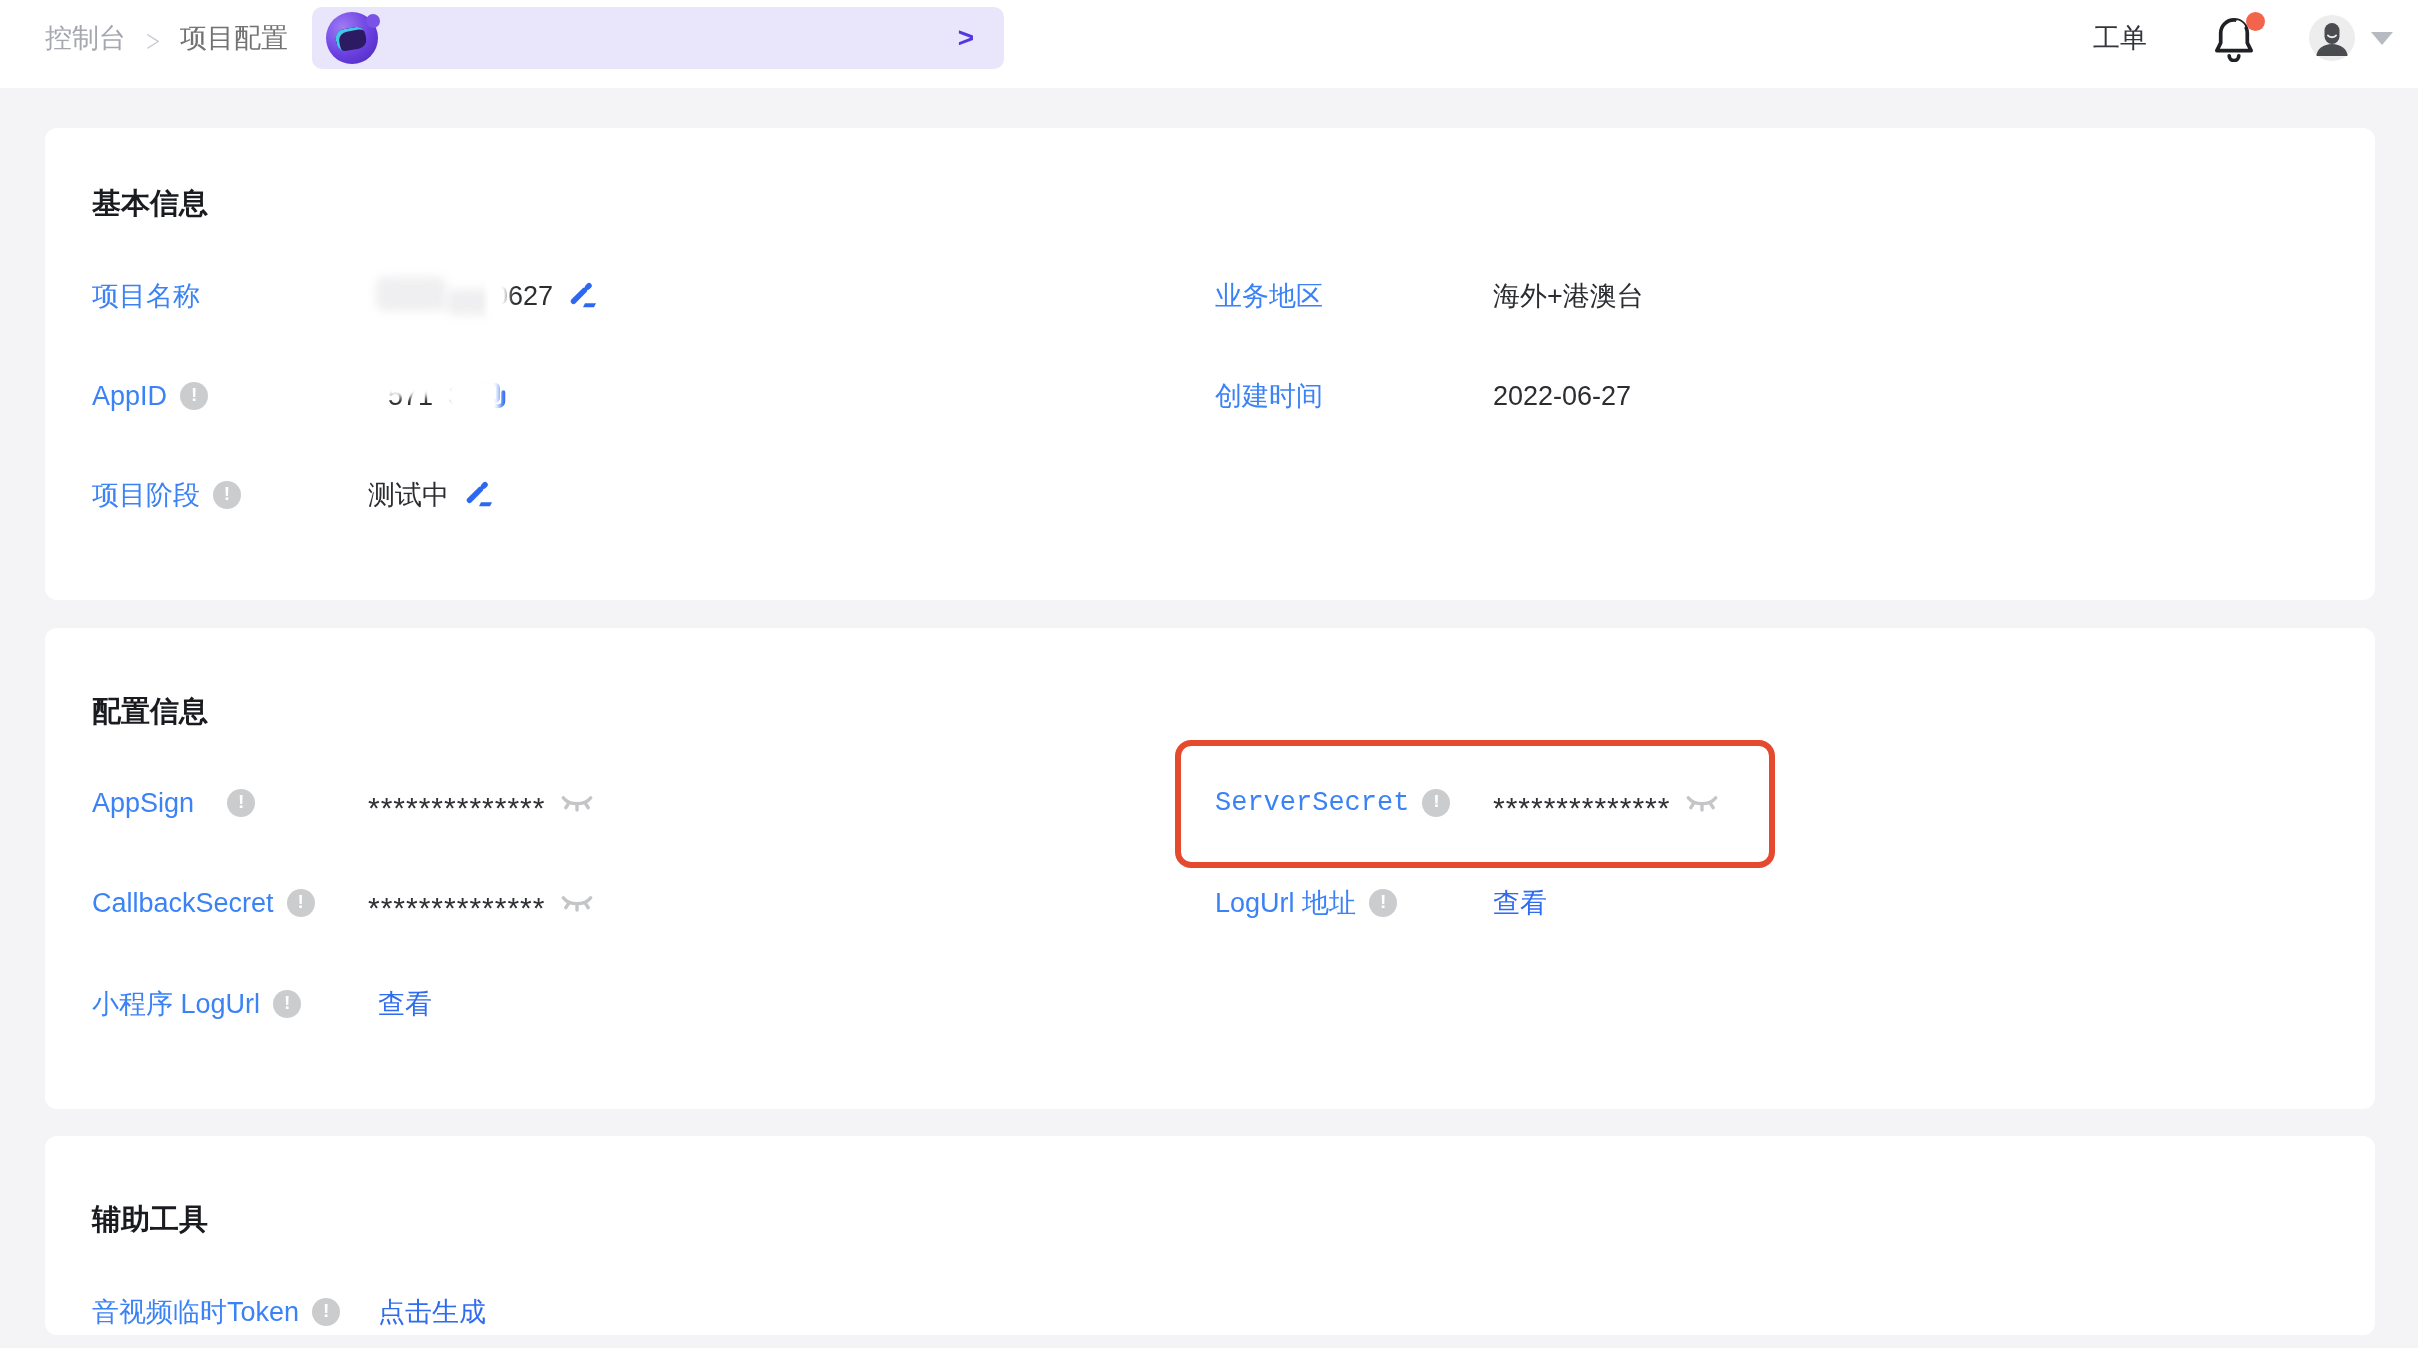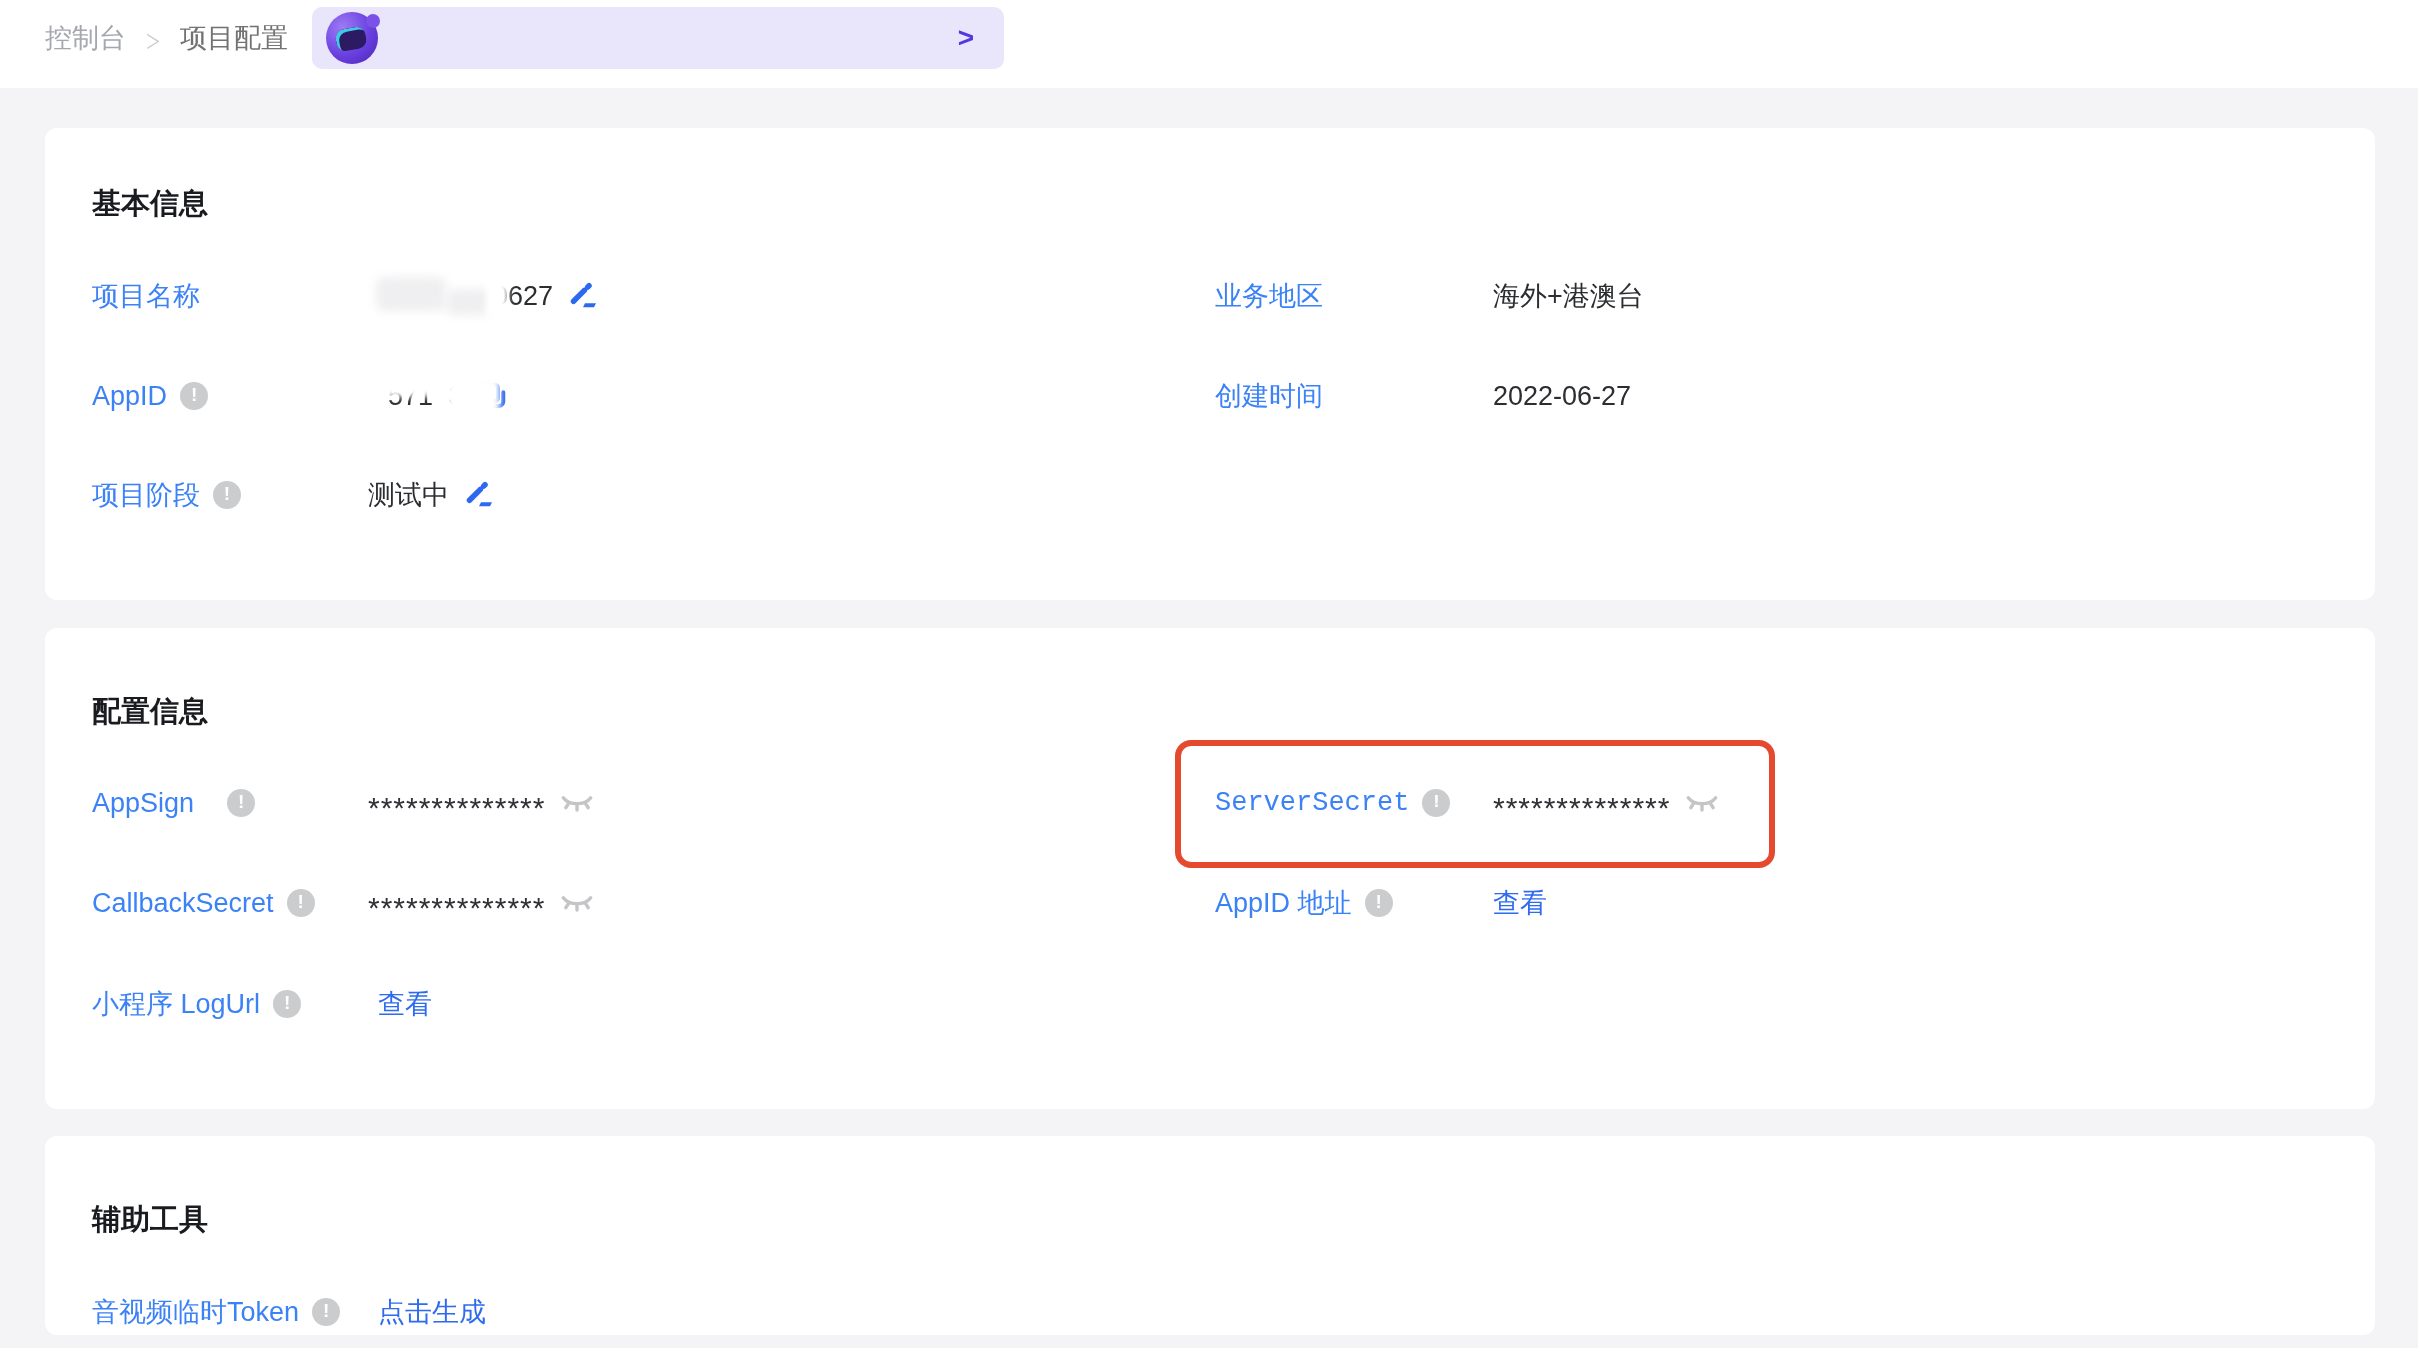--- a/index.html
+++ b/index.html
@@ -71,20 +71,40 @@
     <span class="crumb-root">控制台</span>
     <span class="crumb-sep">&gt;</span>
     <span class="crumb-current">项目配置</span>
   </nav>
 
   <div class="banner">
     <span class="mascot"></span>
     <span class="banner-arrow">&gt;</span>
   </div>
 
+  <div class="tb-right">
+    <span class="ticket">工单</span>
+    <span class="bell-wrap">
+      <svg width="46" height="48" viewBox="0 0 24 26" fill="none">
+        <path d="M12 3.2a7.2 7.2 0 0 1 7.2 7.2v5.2l2.1 4.2H2.7l2.1-4.2v-5.2A7.2 7.2 0 0 1 12 3.2z" stroke="#1F2125" stroke-width="2" stroke-linejoin="round"></path>
+        <path d="M9.4 22.6a2.6 2.6 0 0 0 5.2 0" stroke="#1F2125" stroke-width="2" stroke-linecap="round"></path>
+        <path d="M13.8 4.2a5.4 5.4 0 0 1 3.4 2.6" stroke="#FFFFFF" stroke-width="1.6" stroke-linecap="round"></path>
+      </svg>
+      <i class="notif-dot" style="background:#F2654C;"></i>
+    </span>
+    <span class="avatar">
+      <svg width="46" height="46" viewBox="0 0 46 46">
+        <circle cx="23" cy="23" r="23" fill="#EDEDEE"></circle>
+        <rect x="15.5" y="8" width="15" height="21" rx="7.5" fill="#4A4C50"></rect>
+        <path d="M19 20.5a4.5 3 0 0 0 8 0" stroke="#EDEDEE" stroke-width="2" fill="none" stroke-linecap="round"></path>
+        <path d="M7.5 41a15.5 12 0 0 1 31 0z" fill="#4A4C50"></path>
+      </svg>
+    </span>
+    <span class="caret"></span>
+  </div>
 </header>
 
 <section class="card" id="card-basic">
   <h2 class="sec-title">基本信息</h2>
 
   <div class="lbl" style="left:47px;top:145px;">
     <span>项目名称</span>
   </div>
   <div class="val" style="left:323px;top:145px;">
     <span class="redacted">
@@ -199,21 +219,21 @@
       <svg width="34" height="22" viewBox="0 0 26 16" fill="none">
         <path d="M2.5 4C7 10 19 10 23.5 4" stroke="#C4C5C7" stroke-width="2.6" stroke-linecap="round"></path>
         <path d="M6.6 8.3 4.4 11.6" stroke="#C4C5C7" stroke-width="2.6" stroke-linecap="round"></path>
         <path d="M13 9.6 13 13.3" stroke="#C4C5C7" stroke-width="2.6" stroke-linecap="round"></path>
         <path d="M19.4 8.3 21.6 11.6" stroke="#C4C5C7" stroke-width="2.6" stroke-linecap="round"></path>
       </svg>
     </span>
   </div>
 
   <div class="lbl" style="left:1170px;top:252px;">
-    <span>AppID 地址</span>
+    <span>LogUrl 地址</span>
     <span class="info"></span>
   </div>
   <div class="val" style="left:1448px;top:252px;">
     <span class="link">查看</span>
   </div>
 
   <div class="lbl" style="left:47px;top:353px;">
     <span>小程序 LogUrl</span>
     <span class="info"></span>
   </div>

